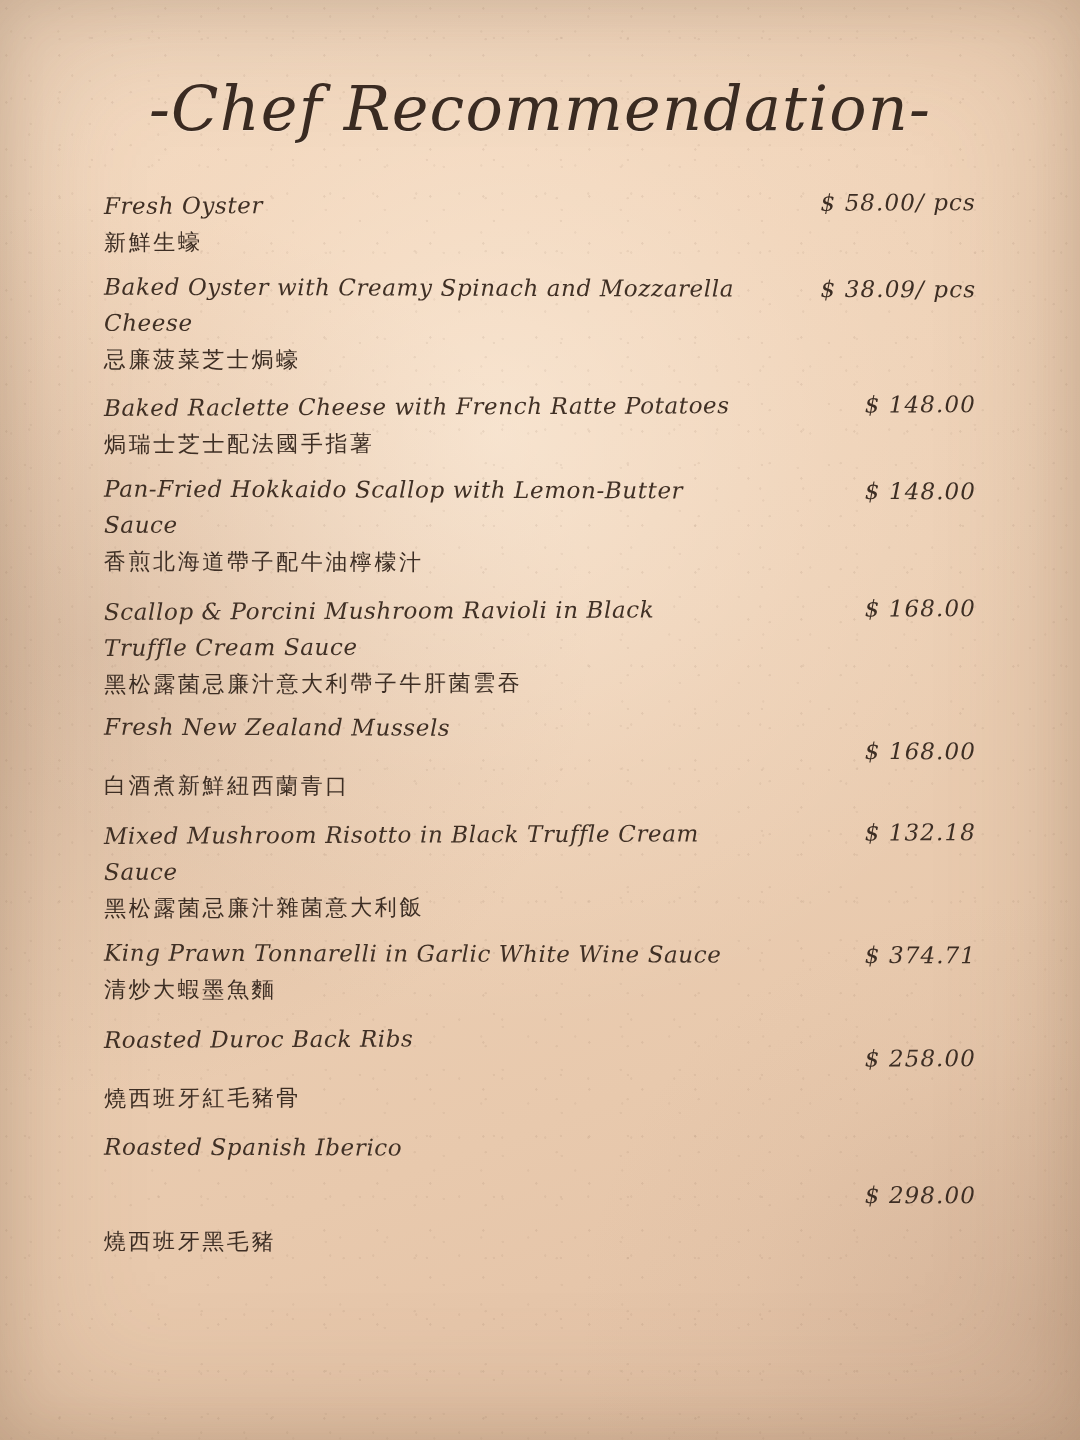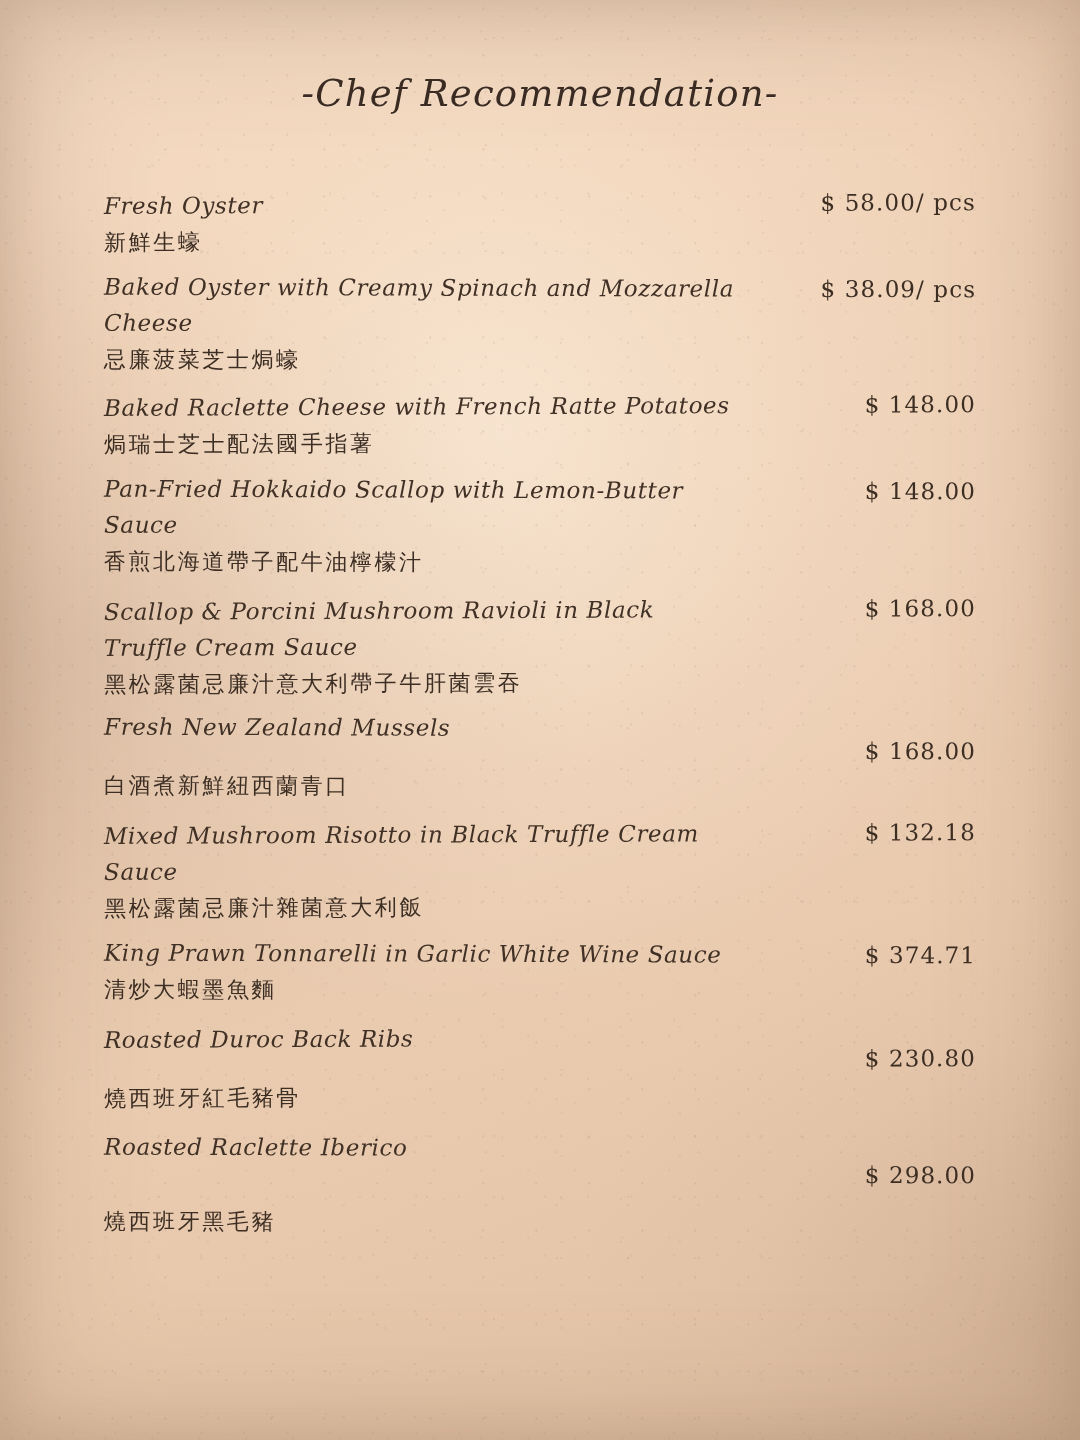--- a/index.html
+++ b/index.html
@@ -57,21 +57,21 @@
   }
 
   #menu-title {
     position: absolute;
     top: 72px;
     left: 0;
     width: 1080px;
     text-align: center;
     font-family: "DejaVu Serif", serif;
     font-style: italic;
-    font-size: 37px;
+    font-size: 62px;
     letter-spacing: 1.2px;
     color: #3a2b22;
     text-shadow: 0 1px 0 rgba(255,255,255,0.22);
     white-space: nowrap;
   }
 
   #items {
     position: absolute;
     top: 186px;
     left: 104px;
@@ -103,31 +103,32 @@
     font-family: "DejaVu Sans", sans-serif;
     font-size: 22px;
     line-height: 34px;
     color: #3d2e24;
     letter-spacing: 2.6px;
     margin-top: 2px;
   }
 
   .price {
     font-family: "DejaVu Serif", serif;
+    font-style: italic;
     font-size: 23px;
     line-height: 36px;
     color: #3d2e24;
     letter-spacing: 1.1px;
     white-space: nowrap;
     flex: 0 0 auto;
     padding-left: 18px;
   }
 
   .price.shift-down { margin-top: 22px; }
-  .price.shift-down2 { margin-top: 26px; }
+  .price.shift-down2 { margin-top: 46px; }
 
   
   .tilt-a { transform: rotate(-0.25deg); }
   .tilt-b { transform: rotate(0.18deg); }
 </style>
 </head>
 <body>
 
 <div id="menu-page">
   <div id="paper-grain"></div>
@@ -198,28 +199,28 @@
         <div class="item-row">
           <div class="name-en">King Prawn Tonnarelli in Garlic White Wine Sauce</div>
           <div class="price">$ 374.71</div>
         </div>
         <div class="name-zh">清炒大蝦墨魚麵</div>
       </div>
 
       <div class="menu-item tilt-a" style="margin-bottom:16px;">
         <div class="item-row">
           <div class="name-en">Roasted Duroc Back Ribs</div>
-          <div class="price shift-down">$ 230.80</div>
+          <div class="price shift-down">$ 258.00</div>
         </div>
         <div class="name-zh">燒西班牙紅毛豬骨</div>
       </div>
 
       <div class="menu-item tilt-b">
         <div class="item-row">
-          <div class="name-en">Roasted Raclette Iberico</div>
+          <div class="name-en">Roasted Spanish Iberico</div>
           <div class="price shift-down2">$ 298.00</div>
         </div>
         <div class="name-zh" style="margin-top:14px;">燒西班牙黑毛豬</div>
       </div>
 
     </div>
   </div>
 
   <div id="vignette"></div>
 </div>

